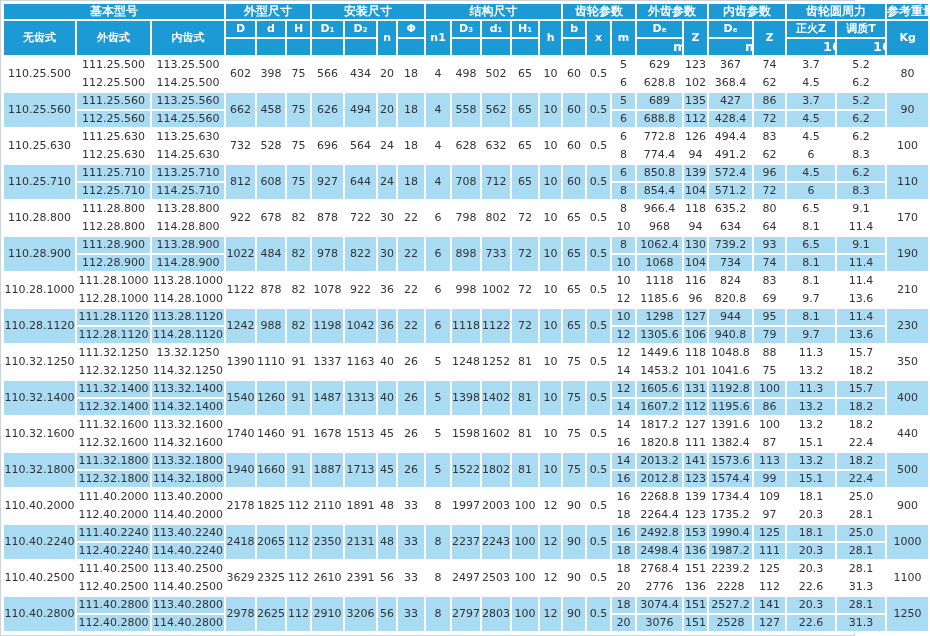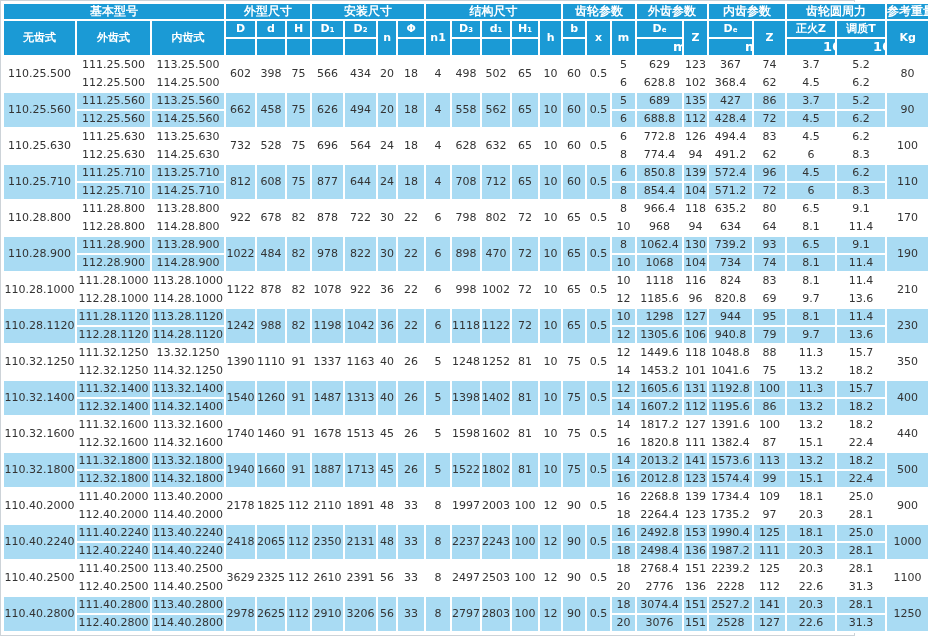--- a/index.html
+++ b/index.html
@@ -254,21 +254,21 @@
           <td>6</td>
           <td>8.3</td>
         </tr>
         <tr class="g-alt">
           <td rowspan="2" class="model">110.25.710</td>
           <td class="model">111.25.710</td>
           <td class="model">113.25.710</td>
           <td rowspan="2">812</td>
           <td rowspan="2">608</td>
           <td rowspan="2">75</td>
-          <td rowspan="2">877</td>
+          <td rowspan="2">927</td>
           <td rowspan="2">644</td>
           <td rowspan="2">24</td>
           <td rowspan="2">18</td>
           <td rowspan="2">4</td>
           <td rowspan="2">708</td>
           <td rowspan="2">712</td>
           <td rowspan="2">65</td>
           <td rowspan="2">10</td>
           <td rowspan="2">60</td>
           <td rowspan="2">0.5</td>
@@ -336,21 +336,21 @@
           <td class="model">113.28.900</td>
           <td rowspan="2">1022</td>
           <td rowspan="2">484</td>
           <td rowspan="2">82</td>
           <td rowspan="2">978</td>
           <td rowspan="2">822</td>
           <td rowspan="2">30</td>
           <td rowspan="2">22</td>
           <td rowspan="2">6</td>
           <td rowspan="2">898</td>
-          <td rowspan="2">470</td>
+          <td rowspan="2">733</td>
           <td rowspan="2">72</td>
           <td rowspan="2">10</td>
           <td rowspan="2">65</td>
           <td rowspan="2">0.5</td>
           <td>8</td>
           <td>1062.4</td>
           <td>130</td>
           <td>739.2</td>
           <td>93</td>
           <td>6.5</td>

